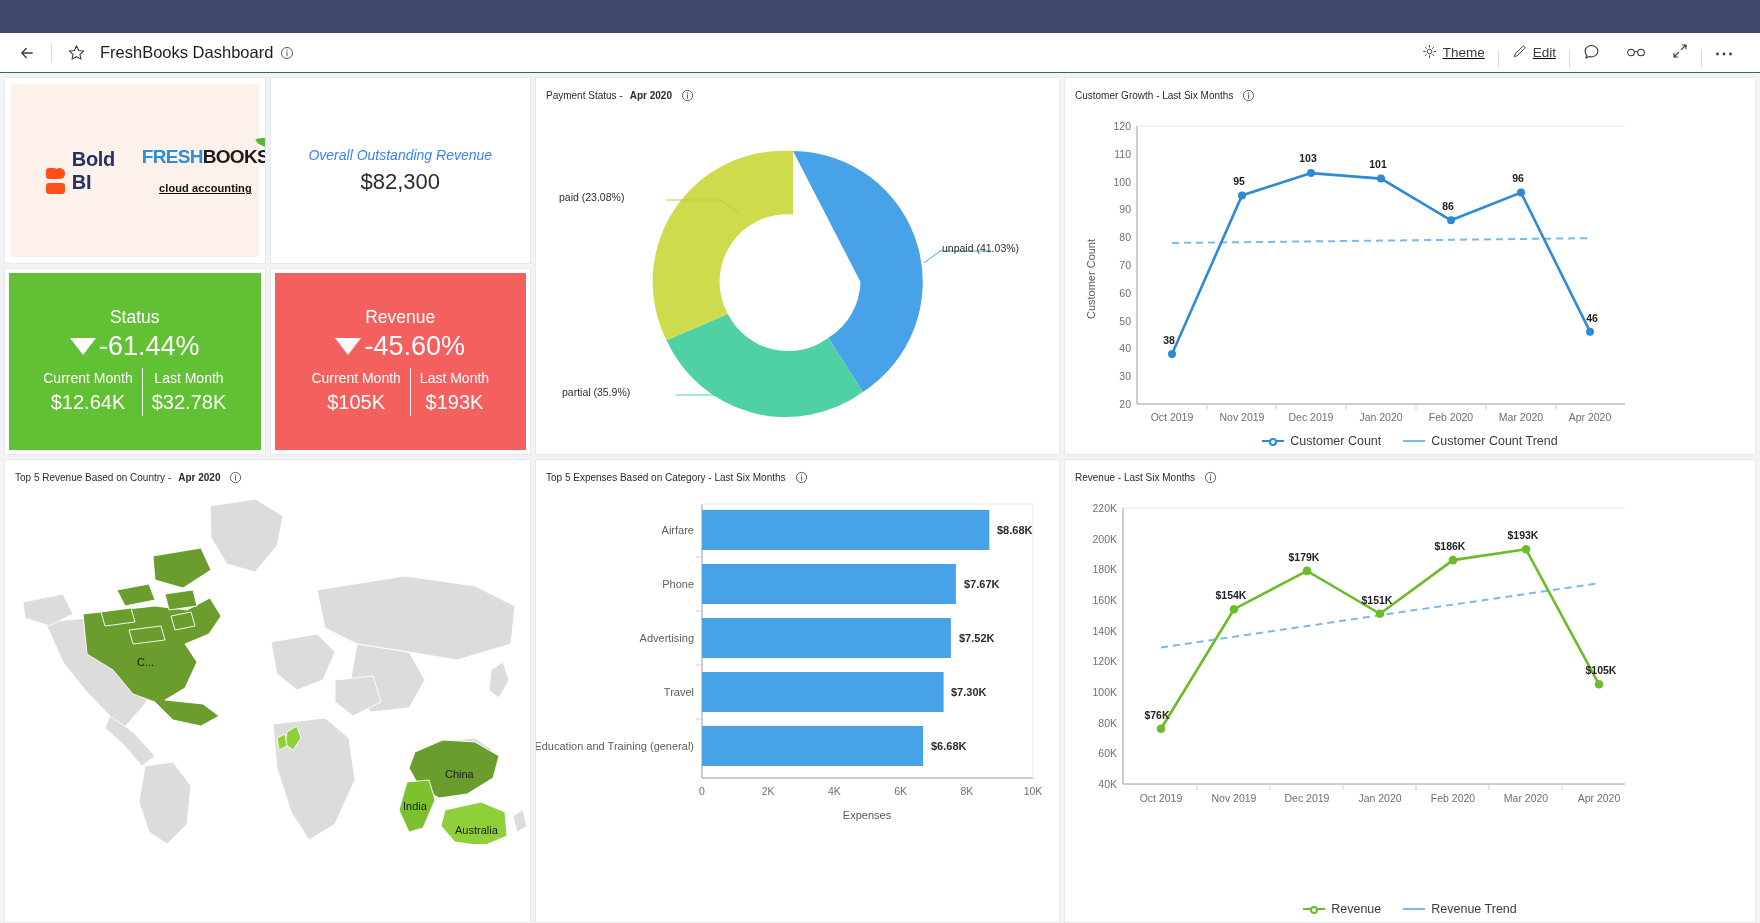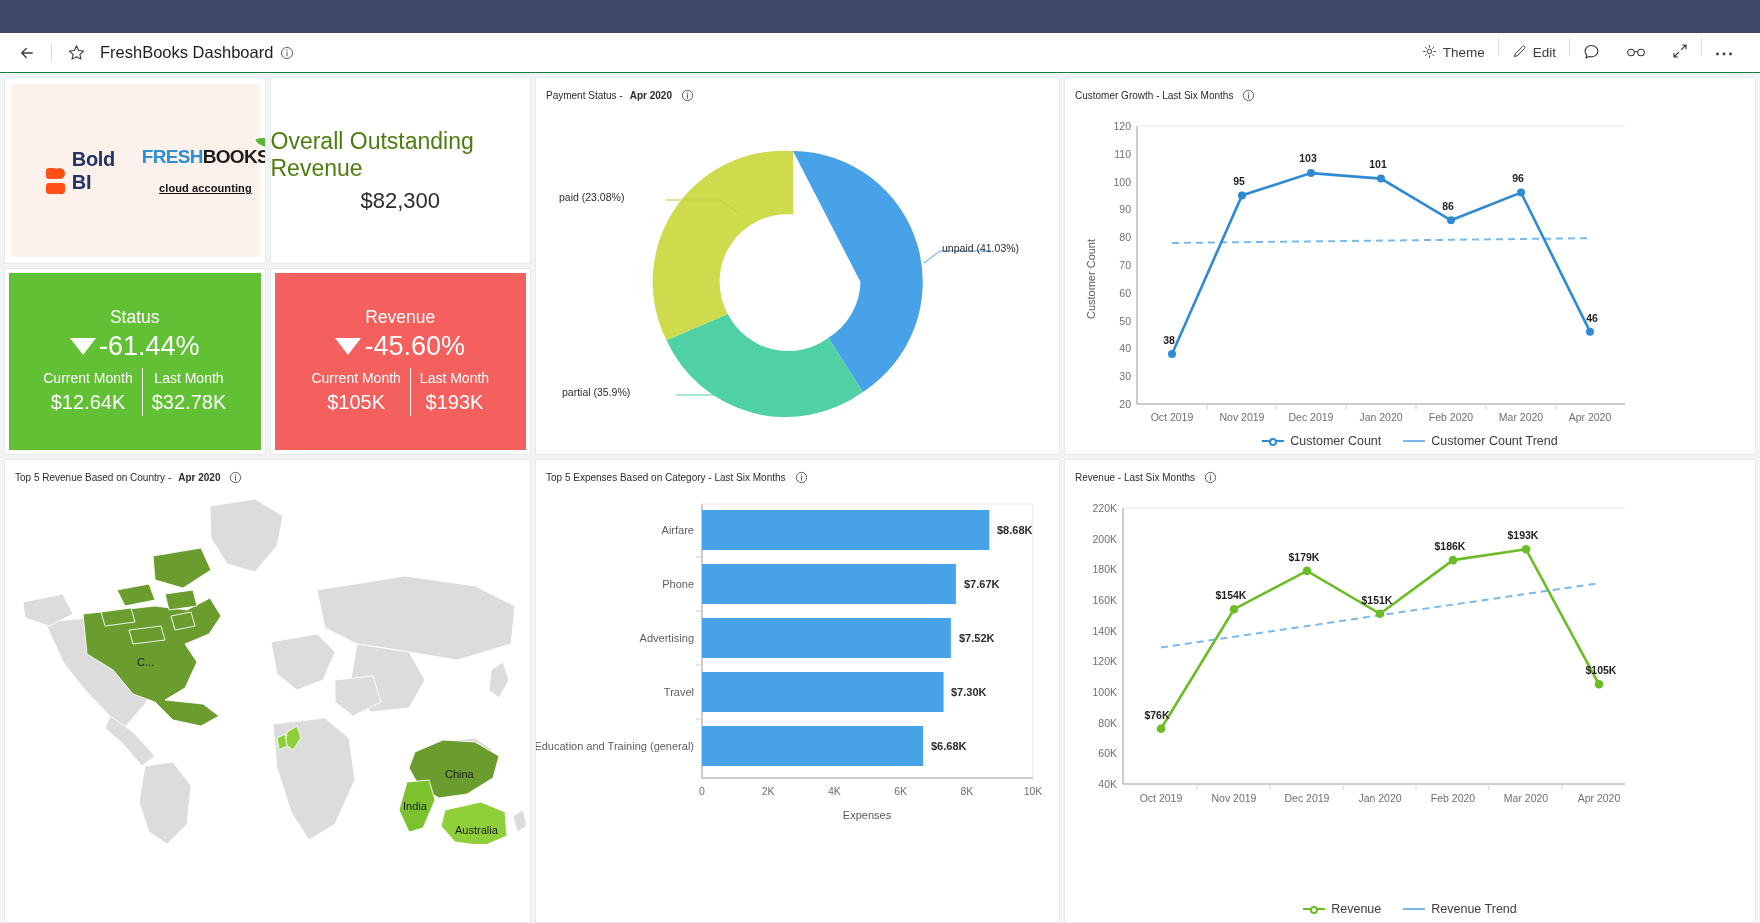--- a/index.html
+++ b/index.html
@@ -25,21 +25,21 @@
   .icon-btn {
     width: 30px; height: 30px; display: flex; align-items: center; justify-content: center;
     color: #3b3b3b; cursor: pointer; border-radius: 3px;
   }
   .vdiv { width: 1px; height: 19px; background: #d8dadd; margin: 0 9px; }
   .page-title {
     font-size: 16.5px; color: #1d1d1d; font-weight: 400;
     margin-left: 9px; margin-right: 7px; white-space: nowrap;
   }
   .info-i { color: #5c5c5c; display:flex; align-items:center; }
-  .hdr-right { margin-left: auto; display: flex; align-items: flex-start; }
+  .hdr-right { margin-left: auto; display: flex; align-items: flex-end; text-decoration: underline; }
   .tool {
     display: flex; align-items: center; gap: 6px;
     padding: 0 13px; height: 30px; cursor: pointer;
     color: #3b3b3b; font-size: 13.5px; border-radius: 3px;
   }
   .tool-sep { width: 1px; height: 18px; background: #d8dadd; }
 
   
   .board {
     flex: 1 1 auto; padding: 4px 4px 0 4px;
@@ -89,21 +89,21 @@
   .fb-fresh { color:#2d8fd5; }
   .fb-books { color:#1b1b1b; }
   .fb-sub { font-size: 11px; font-weight: 700; color:#111; margin-top:16px; letter-spacing:0.1px;text-decoration:underline;}
   .fb-leaf {
     position:absolute; right:-7px; top:-11px; width:19px; height:13px;
     background:#5cb531; border-radius: 0 100% 0 100%; transform: rotate(-18deg);
   }
 
   
   .kpi-plain { display:flex; flex-direction:column; align-items:center; justify-content:center; height:100%; gap: 6px;}
-  .kpi-plain .lab { font-size: 23px; color: #4d7c0f; }
+  .kpi-plain .lab { font-size: 14px; color: #3b82f6; font-style: italic; }
   .kpi-plain .val { font-size: 22px; color: #2c2c2c; }
 
   
   .tile { display:flex; align-items:center; justify-content:center; height:100%; padding:4px; }
   .tile-inner {
     width: 100%; height: 100%; color:#ffffff;
     display:flex; flex-direction:column; align-items:center; justify-content:center;
   }
   .tile-green .tile-inner { background:#62c034; }
   .tile-red   .tile-inner { background:#f4605e; }

